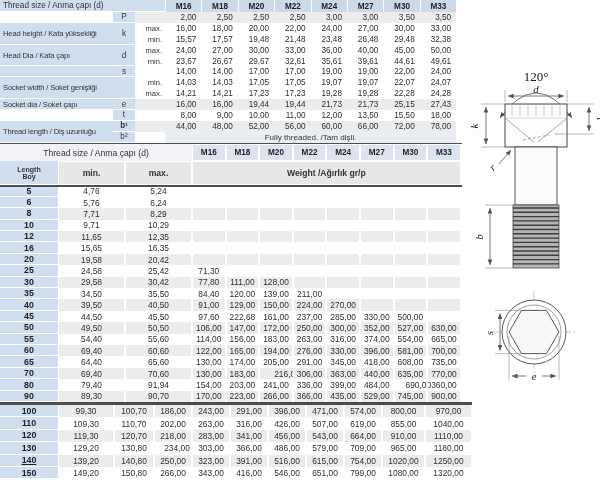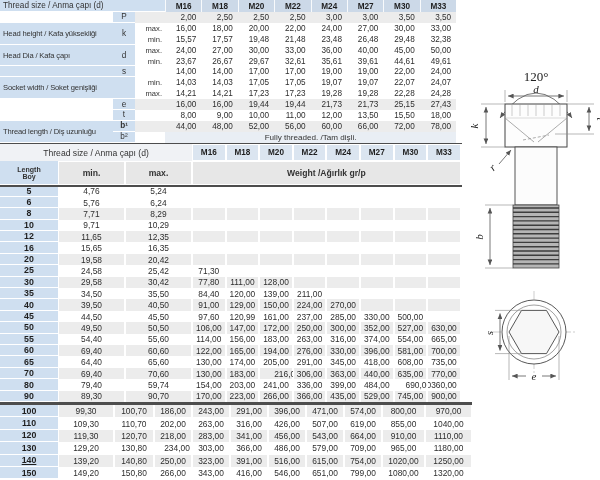--- a/index.html
+++ b/index.html
@@ -136,20 +136,21 @@
       <div class="v1" style="grid-area: 8 / 11;">24,07</div>
       <div class="sub" style="grid-area: 9 / 3;">max.</div>
       <div class="v1" style="grid-area: 9 / 4;">14,21</div>
       <div class="v1" style="grid-area: 9 / 5;">14,21</div>
       <div class="v1" style="grid-area: 9 / 6;">17,23</div>
       <div class="v1" style="grid-area: 9 / 7;">17,23</div>
       <div class="v1" style="grid-area: 9 / 8;">19,28</div>
       <div class="v1" style="grid-area: 9 / 9;">19,28</div>
       <div class="v1" style="grid-area: 9 / 10;">22,28</div>
       <div class="v1" style="grid-area: 9 / 11;">24,28</div>
+      <div class="bl lab" style="grid-area: 10 / 1 / span 1;">Socket dia / Soket çapı</div>
       <div class="bl sym" style="grid-area: 10 / 2 / span 1;">e</div>
       <div class="sub g1" style="grid-area: 10 / 3;"></div>
       <div class="v1 g1" style="grid-area: 10 / 4;">16,00</div>
       <div class="v1 g1" style="grid-area: 10 / 5;">16,00</div>
       <div class="v1 g1" style="grid-area: 10 / 6;">19,44</div>
       <div class="v1 g1" style="grid-area: 10 / 7;">19,44</div>
       <div class="v1 g1" style="grid-area: 10 / 8;">21,73</div>
       <div class="v1 g1" style="grid-area: 10 / 9;">21,73</div>
       <div class="v1 g1" style="grid-area: 10 / 10;">25,15</div>
       <div class="v1 g1" style="grid-area: 10 / 11;">27,43</div>
@@ -315,21 +316,21 @@
       <div class="na g" style="grid-area: 13 / 6;">150,00</div>
       <div class="na g" style="grid-area: 13 / 7;">224,00</div>
       <div class="na g" style="grid-area: 13 / 8;">270,00</div>
       <div class="na g" style="grid-area: 13 / 9;"></div>
       <div class="na g" style="grid-area: 13 / 10;"></div>
       <div class="na g" style="grid-area: 13 / 11;"></div>
       <div class="len" style="grid-area: 14 / 1;">45</div>
       <div class="na" style="grid-area: 14 / 2;">44,50</div>
       <div class="na" style="grid-area: 14 / 3;">45,50</div>
       <div class="na" style="grid-area: 14 / 4;">97,60</div>
-      <div class="na" style="grid-area: 14 / 5;">120,99</div>
+      <div class="na" style="grid-area: 14 / 5;">222,68</div>
       <div class="na" style="grid-area: 14 / 6;">161,00</div>
       <div class="na" style="grid-area: 14 / 7;">237,00</div>
       <div class="na" style="grid-area: 14 / 8;">285,00</div>
       <div class="na" style="grid-area: 14 / 9;">330,00</div>
       <div class="na" style="grid-area: 14 / 10;">500,00</div>
       <div class="na" style="grid-area: 14 / 11;"></div>
       <div class="len" style="grid-area: 15 / 1;">50</div>
       <div class="na g" style="grid-area: 15 / 2;">49,50</div>
       <div class="na g" style="grid-area: 15 / 3;">50,50</div>
       <div class="na g" style="grid-area: 15 / 4;">106,00</div>
@@ -379,21 +380,21 @@
       <div class="na g" style="grid-area: 19 / 4;">130,00</div>
       <div class="na g" style="grid-area: 19 / 5;">183,00</div>
       <div class="na g" style="grid-area: 19 / 6; padding-left: 22px;">216,00</div>
       <div class="na g" style="grid-area: 19 / 7;">306,00</div>
       <div class="na g" style="grid-area: 19 / 8;">363,00</div>
       <div class="na g" style="grid-area: 19 / 9;">440,00</div>
       <div class="na g" style="grid-area: 19 / 10;">635,00</div>
       <div class="na g" style="grid-area: 19 / 11;">770,00</div>
       <div class="len" style="grid-area: 20 / 1;">80</div>
       <div class="na" style="grid-area: 20 / 2;">79,40</div>
-      <div class="na" style="grid-area: 20 / 3;">59,74</div>
+      <div class="na" style="grid-area: 20 / 3;">91,94</div>
       <div class="na" style="grid-area: 20 / 4;">154,00</div>
       <div class="na" style="grid-area: 20 / 5;">203,00</div>
       <div class="na" style="grid-area: 20 / 6;">241,00</div>
       <div class="na" style="grid-area: 20 / 7;">336,00</div>
       <div class="na" style="grid-area: 20 / 8;">399,00</div>
       <div class="na" style="grid-area: 20 / 9;">484,00</div>
       <div class="na" style="grid-area: 20 / 10; margin-left: 16px;">690,00</div>
       <div class="na" style="grid-area: 20 / 11;">360,00</div>
       <div class="len" style="grid-area: 21 / 1;">90</div>
       <div class="na g" style="grid-area: 21 / 2;">89,30</div>

